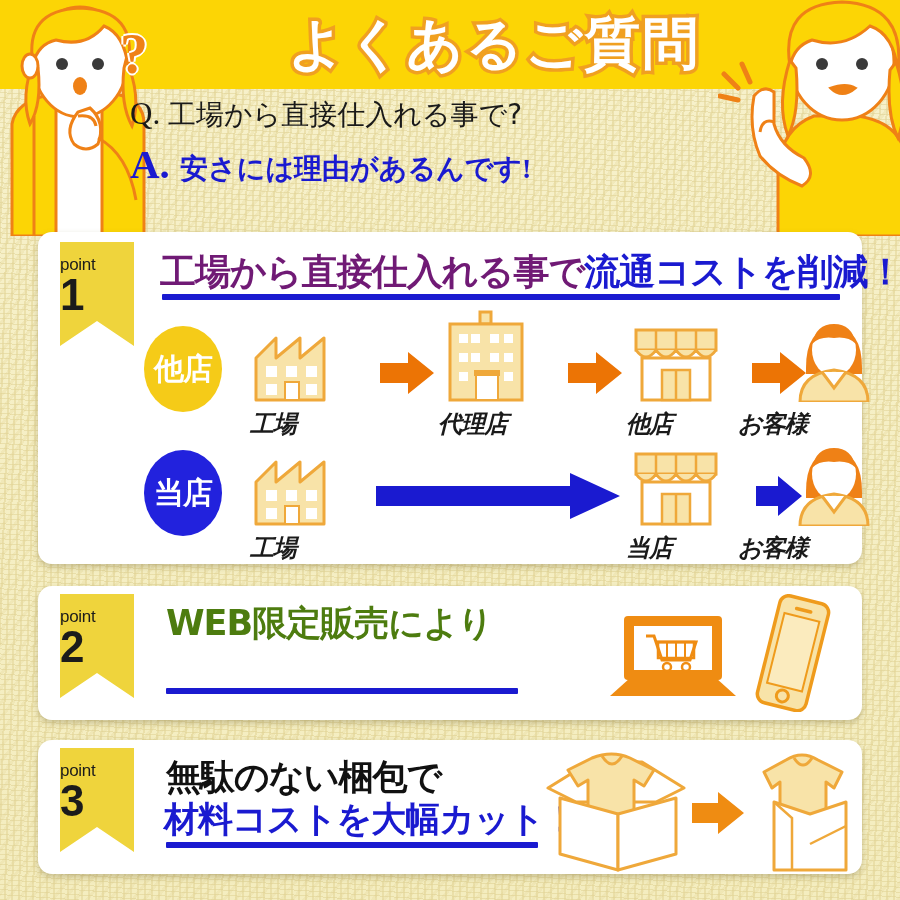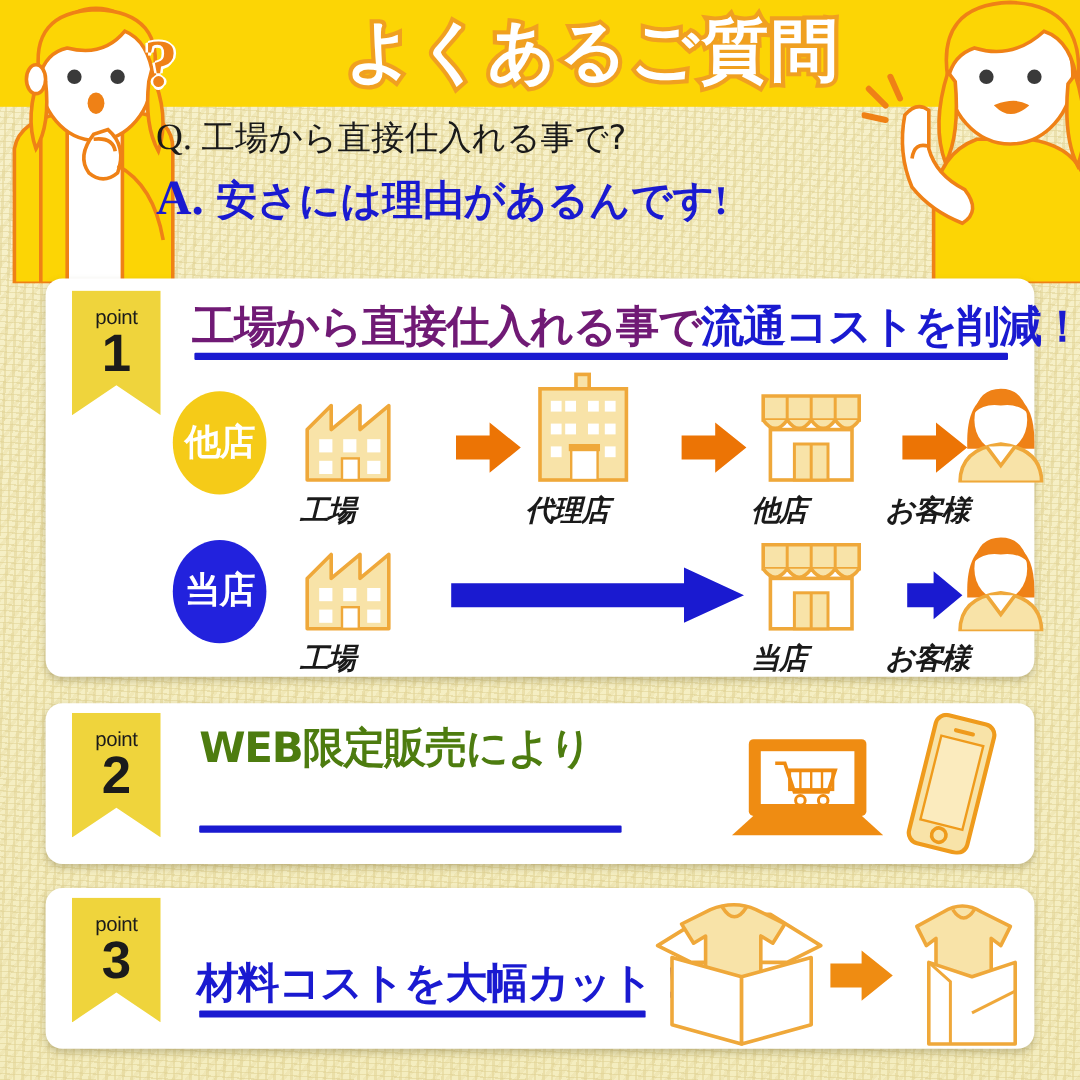--- a/index.html
+++ b/index.html
@@ -37,21 +37,21 @@
   .qa{position:absolute;left:130px;top:96px;width:640px;}
   .q-line{
     font-size:31px;color:#1a1a1a;white-space:nowrap;
     font-family:"Liberation Serif","DejaVu Serif",serif;
   }
   .q-line .jp{font-family:"DejaVu Sans","Liberation Sans",sans-serif;font-size:28px;}
   .a-line{
     margin-top:6px;font-size:41px;color:#1a1ad0;font-weight:bold;white-space:nowrap;
     font-family:"Liberation Serif","DejaVu Serif",serif;
   }
-  .a-line .jp{font-family:Liberation Serif, serif;font-size:34px;}
+  .a-line .jp{font-family:Liberation Serif, serif;font-size:28px;}
 
   
   .person{position:absolute;}
   .person-left{left:-6px;top:4px;width:190px;height:232px;}
   .person-right{left:718px;top:0px;width:186px;height:236px;}
   .qmark{
     position:absolute;left:120px;top:22px;
     font-size:56px;font-weight:bold;color:#ef8116;
     font-family:"Liberation Serif","DejaVu Serif",serif;
     text-shadow:-2px 0 #fff,2px 0 #fff,0 -2px #fff,0 2px #fff;
@@ -63,21 +63,21 @@
     box-shadow:0 3px 6px rgba(120,110,60,.35);
   }
   #panel1{left:38px;top:232px;width:824px;height:332px;}
   #panel2{left:38px;top:586px;width:824px;height:134px;}
   #panel3{left:38px;top:740px;width:824px;height:134px;}
 
   
   .ribbon{
     position:absolute;width:74px;height:104px;background:#efd43c;
     clip-path:polygon(0 0,100% 0,100% 100%,50% 76%,0 100%);
-    text-align:center;color:#1b1b1b;
+    color:#1b1b1b;
   }
   .ribbon .rp{display:block;margin-top:13px;font-size:17px;letter-spacing:-.3px;}
   .ribbon .rn{display:block;margin-top:-2px;font-size:44px;font-weight:bold;line-height:1;}
 
   
   .hl{
     position:absolute;font-weight:bold;white-space:nowrap;
     font-family:"DejaVu Sans","Liberation Sans",sans-serif;
     letter-spacing:-1px;
   }
@@ -310,20 +310,21 @@
         <circle cx="47" cy="103" r="6" fill="none" stroke="#ef9b1c" stroke-width="3"></circle>
       </g>
     </svg>
   </div>
 
   <div class="panel" id="panel3">
     <div class="ribbon" style="left:22px;top:8px;">
       <span class="rp">point</span>
       <span class="rn">3</span>
     </div>
+    <div class="hl k" style="left:128px;top:14px;font-size:35px;color:#111;">無駄のない梱包で</div>
     <div class="hl b" style="left:126px;top:56px;font-size:35px;color:#1a1ad0;">材料コストを大幅カット！</div>
     <div class="uline" style="left:128px;top:102px;width:372px;"></div>
 
     <svg style="position:absolute;left:488px;top:4px;" width="190" height="128" viewBox="0 0 190 128">
       <path d="M22 44 L64 18 L116 18 L158 44 L130 58 L50 58 Z" fill="#fff" stroke="#efa83a" stroke-width="3" stroke-linejoin="round"></path>
       <path d="M66 14 Q86 6 104 14 L128 26 L118 42 L108 36 L108 86 L62 86 L62 36 L52 42 L42 26 Z" fill="#f8e3a8" stroke="#efa83a" stroke-width="3" stroke-linejoin="round"></path>
       <path d="M76 12 Q86 28 96 12" fill="none" stroke="#efa83a" stroke-width="3"></path>
       <path d="M34 54 L34 110 L92 126 L92 70 Z" fill="#fff" stroke="#efa83a" stroke-width="3" stroke-linejoin="round"></path>
       <path d="M92 70 L92 126 L150 110 L150 54 Z" fill="#fff" stroke="#efa83a" stroke-width="3" stroke-linejoin="round"></path>
     </svg>

